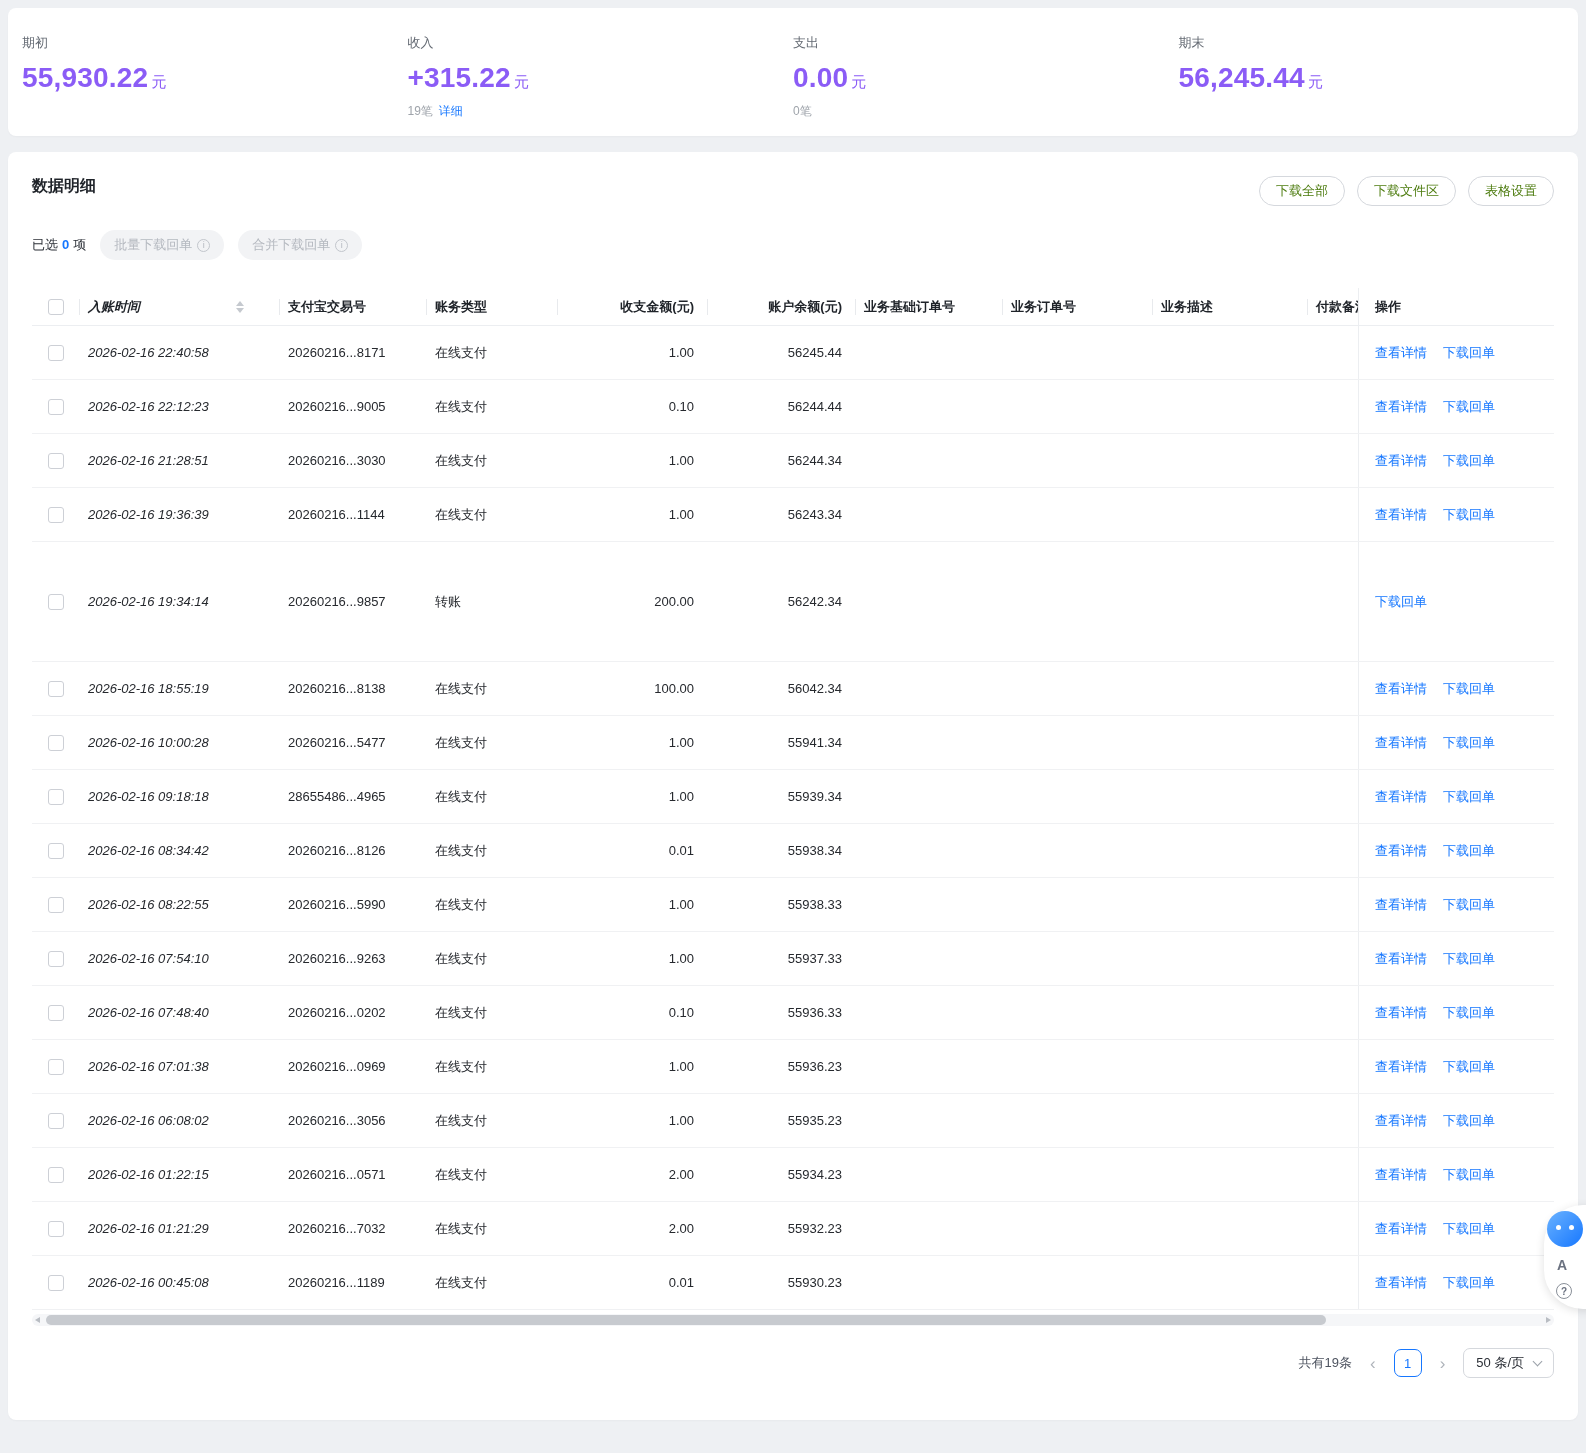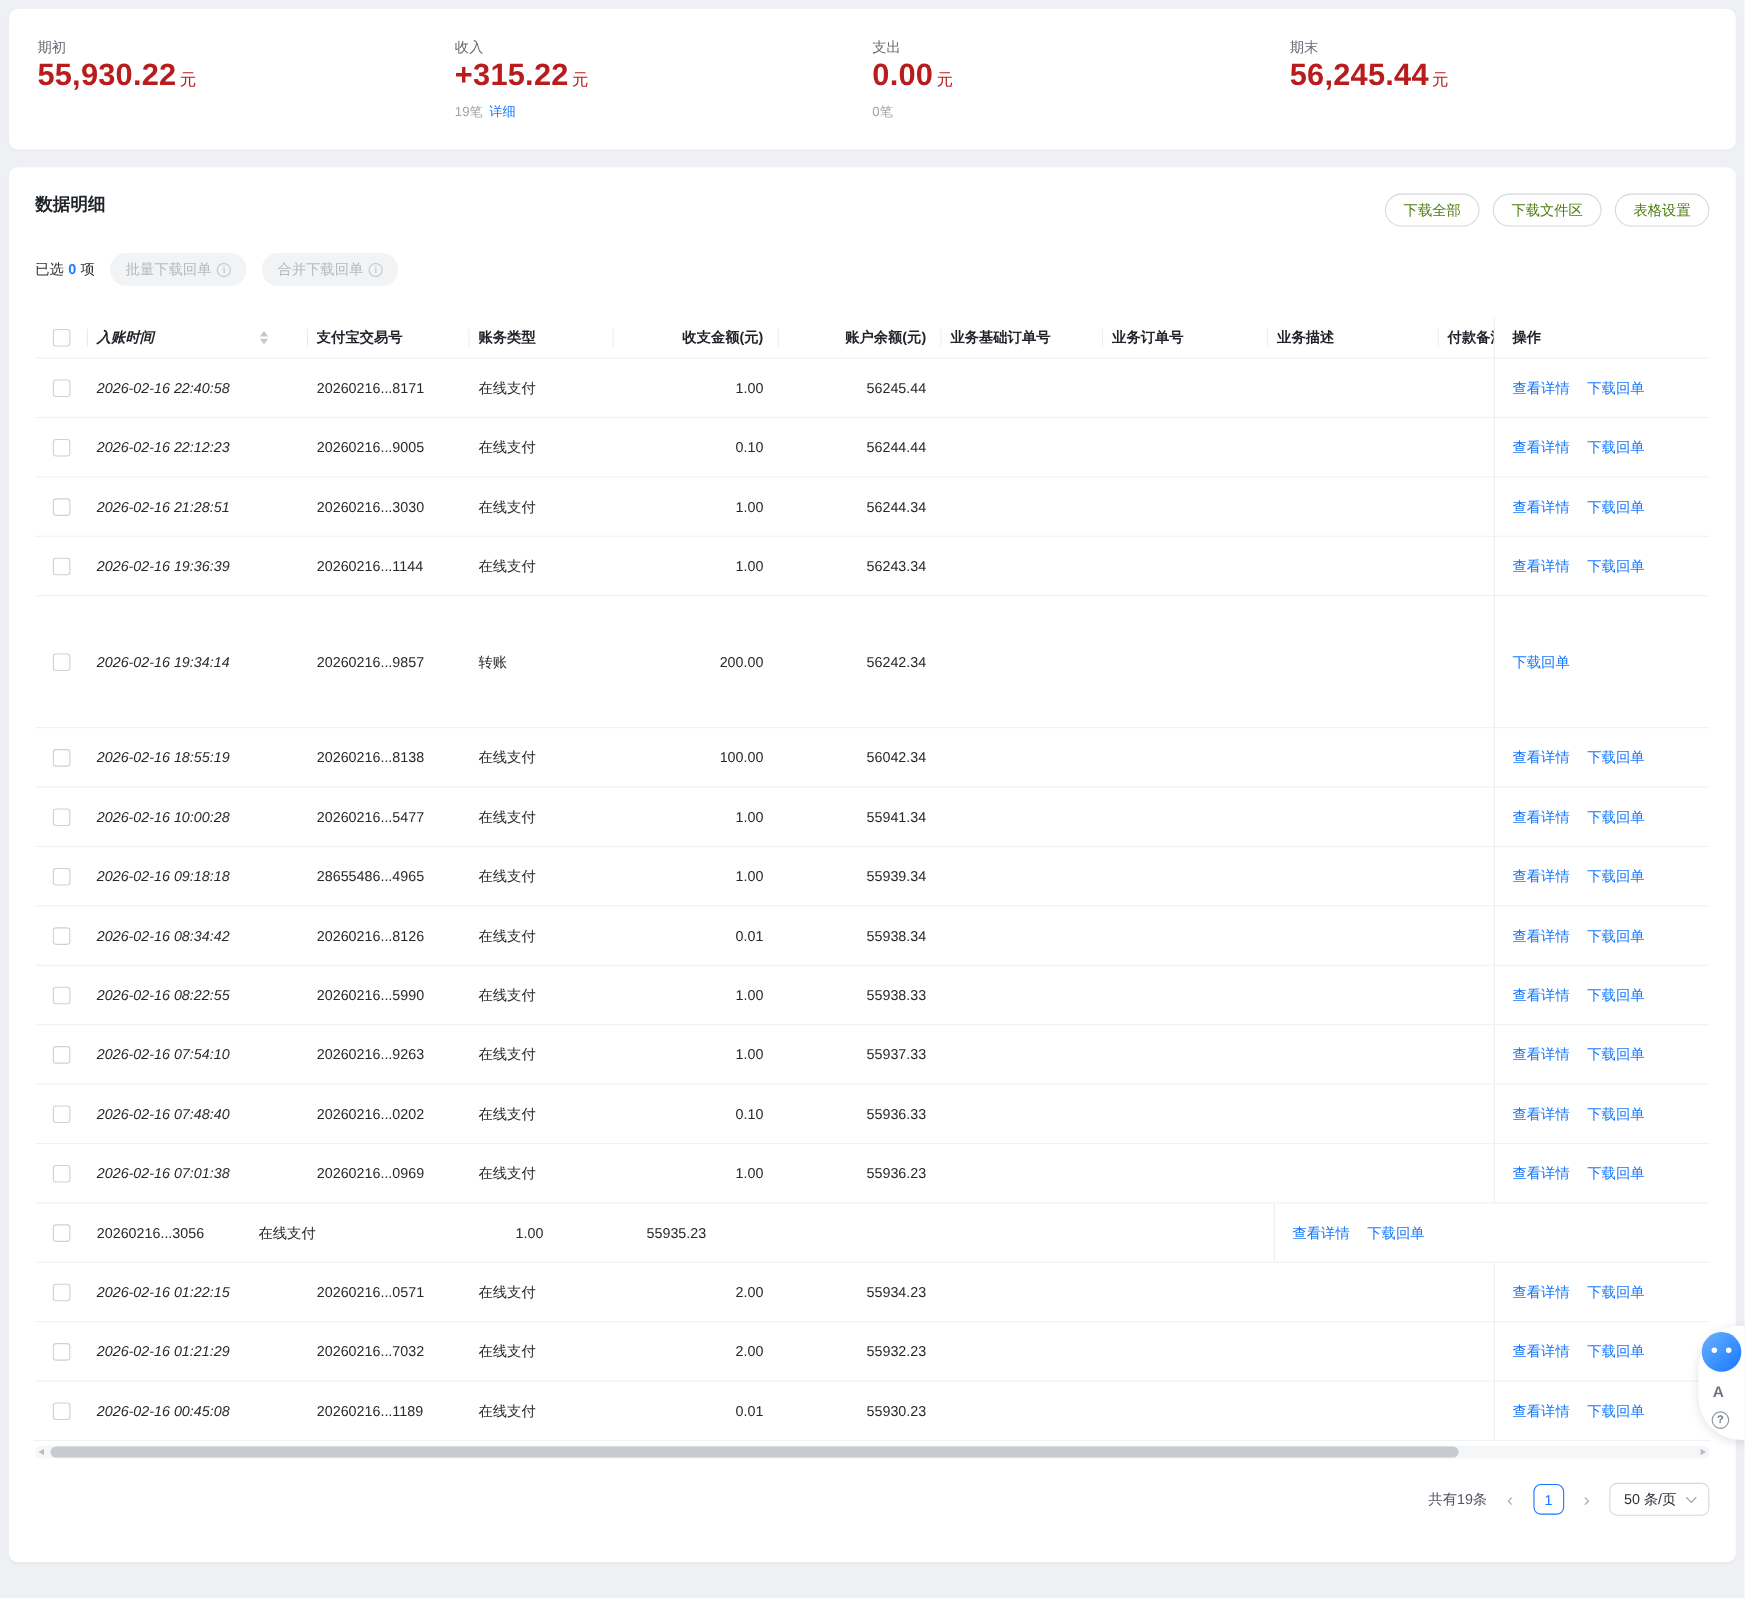--- a/index.html
+++ b/index.html
@@ -7,24 +7,24 @@
   body {
     font-family:"Liberation Sans","DejaVu Sans",sans-serif;
     background:#eef0f3;
     position:relative;
     overflow:hidden;
     color:#26292e;
   }
   .card { background:#fff; border-radius:8px; box-shadow:0 1px 2px rgba(0,0,0,.03); }
 
   
-  .summary { position:absolute; left:8px; top:8px; width:1570px; height:128px; display:flex; padding:26px 26px; }
+  .summary { position:absolute; left:8px; top:8px; width:1570px; height:128px; display:flex; padding:26px 14px; }
   .sum-col { width:25%; }
   .sum-label { font-size:13px; color:#646a73; }
-  .sum-value { font-size:28px; font-weight:600; color:#b91c1c; letter-spacing:.2px; }
+  .sum-value { margin-top:10px; font-size:28px; font-weight:600; color:#8b5cf6; letter-spacing:.2px; }
   .sum-unit { font-size:15px; font-weight:400; margin-left:3px; }
   .sum-sub { margin-top:9px; font-size:12px; color:#9fa4ab; }
   .sum-link { color:#1677ff; margin-left:6px; cursor:pointer; }
 
   
   .panel { position:absolute; left:8px; top:152px; width:1570px; height:1268px; padding:24px 24px 0 24px; }
   .panel-head { display:flex; align-items:flex-start; justify-content:space-between; }
   .panel-title { font-size:16px; font-weight:700; color:#1f2329; }
   .head-btns { display:flex; gap:12px; }
   .pill-btn { height:30px; padding:0 16px; border:1px solid #d5d8dd; border-radius:16px; background:#fff;
@@ -395,20 +395,21 @@
     <div class="td c-note"></div>
     <div class="td c-ops">
             <a class="lnk">查看详情</a>
             <a class="lnk">下载回单</a>
           </div>
         </div>
         <div class="tr">
     <div class="td c-check">
             <span class="cb"></span>
           </div>
+    <div class="td c-time">2026-02-16 06:08:02</div>
     <div class="td c-txn">20260216...3056</div>
     <div class="td c-type">在线支付</div>
     <div class="td c-amount">1.00</div>
     <div class="td c-balance">55935.23</div>
     <div class="td c-base"></div>
     <div class="td c-order"></div>
     <div class="td c-desc"></div>
     <div class="td c-note"></div>
     <div class="td c-ops">
             <a class="lnk">查看详情</a>

